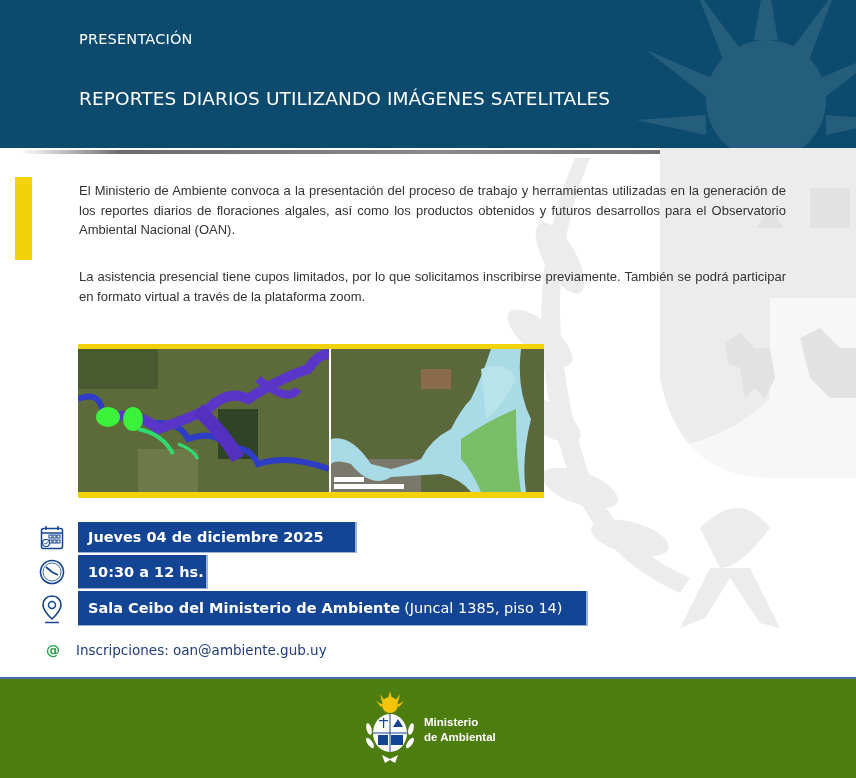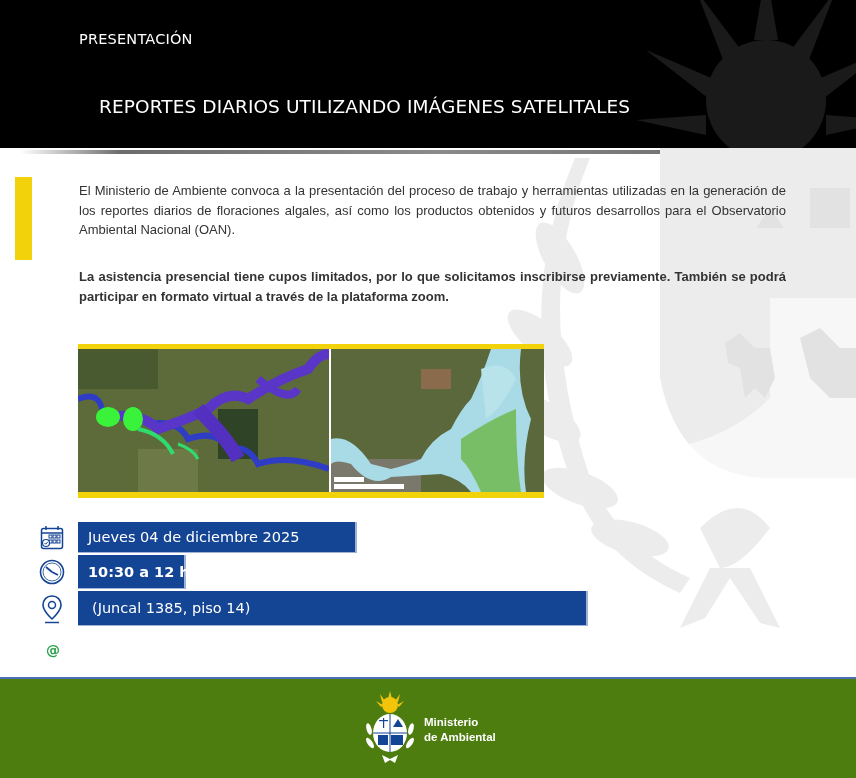--- a/index.html
+++ b/index.html
@@ -1,72 +1,72 @@
 <!DOCTYPE html>
 <html><head>
 <meta charset="utf-8">
 <style>
   * { box-sizing: border-box; margin: 0; padding: 0; }
   html, body { width: 856px; height: 778px; overflow: hidden; background: #ffffff; }
   body { position: relative; font-family: "DejaVu Sans", "Liberation Sans", sans-serif; color: #2b2b2b; }
 
   .header {
     position: absolute; left: 0; top: 0; width: 856px; height: 148px;
-    background: #000000; overflow: hidden;
+    background: #0c4a6e; overflow: hidden;
   }
   .header .sun-watermark { position: absolute; right: -40px; top: -30px; opacity: 0.10; }
   .header .kicker {
     position: absolute; left: 79px; top: 31px; color: #ffffff;
     font-size: 14.5px; letter-spacing: 0.2px;
   }
   .header .title1 {
     position: absolute; left: 79px; top: 66px; color: #ffffff;
     font-size: 18.5px; font-weight: bold; letter-spacing: -0.2px; white-space: nowrap;
   }
   .header .title2 {
-    position: absolute; left: 79px; top: 96px; color: #ffffff;
-    font-size: 18.5px; letter-spacing: 0.1px; white-space: nowrap; margin-left: 20px;
+    position: absolute; left: 79px; top: 88px; color: #ffffff;
+    font-size: 18.5px; letter-spacing: 0.1px; white-space: nowrap;
   }
   .divider {
     position: absolute; left: 20px; top: 150px; width: 836px; height: 4px;
     background: linear-gradient(to right, rgba(120,120,120,0) 0%, #6c6c6c 12%, #8a8a8a 50%, #6c6c6c 88%, rgba(120,120,120,0.2) 100%);
     border-radius: 2px;
   }
 
   .watermark-body { position: absolute; left: 470px; top: 148px; width: 386px; height: 530px; overflow: hidden; }
 
   .accent-bar { position: absolute; left: 15px; top: 177px; width: 17px; height: 83px; background: #f2d20a; }
 
   .para {
     position: absolute; left: 79px; width: 707px; font-size: 13px; line-height: 19.5px;
     text-align: justify; color: #333333; font-family: "Liberation Sans", sans-serif;
   }
   .para1 { top: 181px; }
-  .para2 { top: 267px; font-weight: bold; }
+  .para2 { top: 267px; }
 
   .image-strip {
     position: absolute; left: 78px; top: 344px; width: 466px; height: 154px;
     border-top: 5px solid #f2d20a; border-bottom: 6px solid #f2d20a;
     display: flex; background: #f2d20a;
   }
   .map-left { width: 251px; height: 100%; background: #5e6a3c; position: relative; overflow: hidden; }
   .map-sep { width: 2px; background: #ffffff; }
   .map-right { flex: 1; height: 100%; background: #5f6a3e; position: relative; overflow: hidden; }
 
   .info-row { position: absolute; left: 38px; display: flex; align-items: center; }
   .info-icon { width: 28px; height: 28px; margin-right: 12px; display: flex; align-items: center; justify-content: center; }
   .info-box {
     background: #144494; color: #ffffff; height: 100%; display: flex; align-items: center;
     padding-left: 10px; font-size: 14.5px; white-space: nowrap;
     border-right: 2px solid #9fb2d6; border-bottom: 1px solid #9fb2d6;
   }
   .row-date { top: 522px; height: 31px; }
-  .row-date .info-box { width: 279px; font-weight: normal; }
+  .row-date .info-box { width: 279px; font-weight: bold; }
   .row-time { top: 555px; height: 34px; }
-  .row-time .info-box { width: 108px; font-weight: bold; }
+  .row-time .info-box { width: 130px; font-weight: bold; }
   .row-loc { top: 591px; height: 35px; }
   .row-loc .info-box { width: 510px; }
   .row-loc .bold { font-weight: bold; }
   .row-loc .normal { font-weight: normal; margin-left: 4px; }
 
   .contact { position: absolute; left: 46px; top: 642px; font-size: 13.5px; color: #2e4f8f; display: flex; align-items: center; }
   .contact .at { color: #2aa34a; font-weight: bold; font-size: 14px; margin-right: 16px; }
   .contact .text { color: #1f3d7a; }
 
   .footer {
@@ -198,26 +198,28 @@
 
 <div class="info-row row-loc">
   <span class="info-icon">
     <svg width="22" height="30" viewBox="0 0 22 30">
       <path d="M11 2 C5.5 2 2 6 2 11 C2 17 11 25 11 25 C11 25 20 17 20 11 C20 6 16.5 2 11 2 Z" fill="none" stroke="#144494" stroke-width="1.6"></path>
       <circle cx="11" cy="11" r="3.5" fill="none" stroke="#144494" stroke-width="1.5"></circle>
       <line x1="4" y1="28.5" x2="18" y2="28.5" stroke="#144494" stroke-width="1.5"></line>
     </svg>
   </span>
   <div class="info-box">
+    <span class="bold">Sala Ceibo del Ministerio de Ambiente</span>
     <span class="normal">(Juncal 1385, piso 14)</span>
   </div>
 </div>
 
 <div class="contact">
   <span class="at">@</span>
+  <span class="text">Inscripciones: oan@ambiente.gub.uy</span>
 </div>
 
 <div class="footer">
   <svg class="logo" viewBox="0 0 60 80">
     <g fill="#f2c40a">
       <circle cx="30" cy="16" r="8"></circle>
       <polygon points="30,2 32,10 28,10"></polygon>
       <polygon points="20,5 25,12 22,13"></polygon>
       <polygon points="40,5 38,13 35,12"></polygon>
       <polygon points="16,12 23,16 21,18"></polygon>

